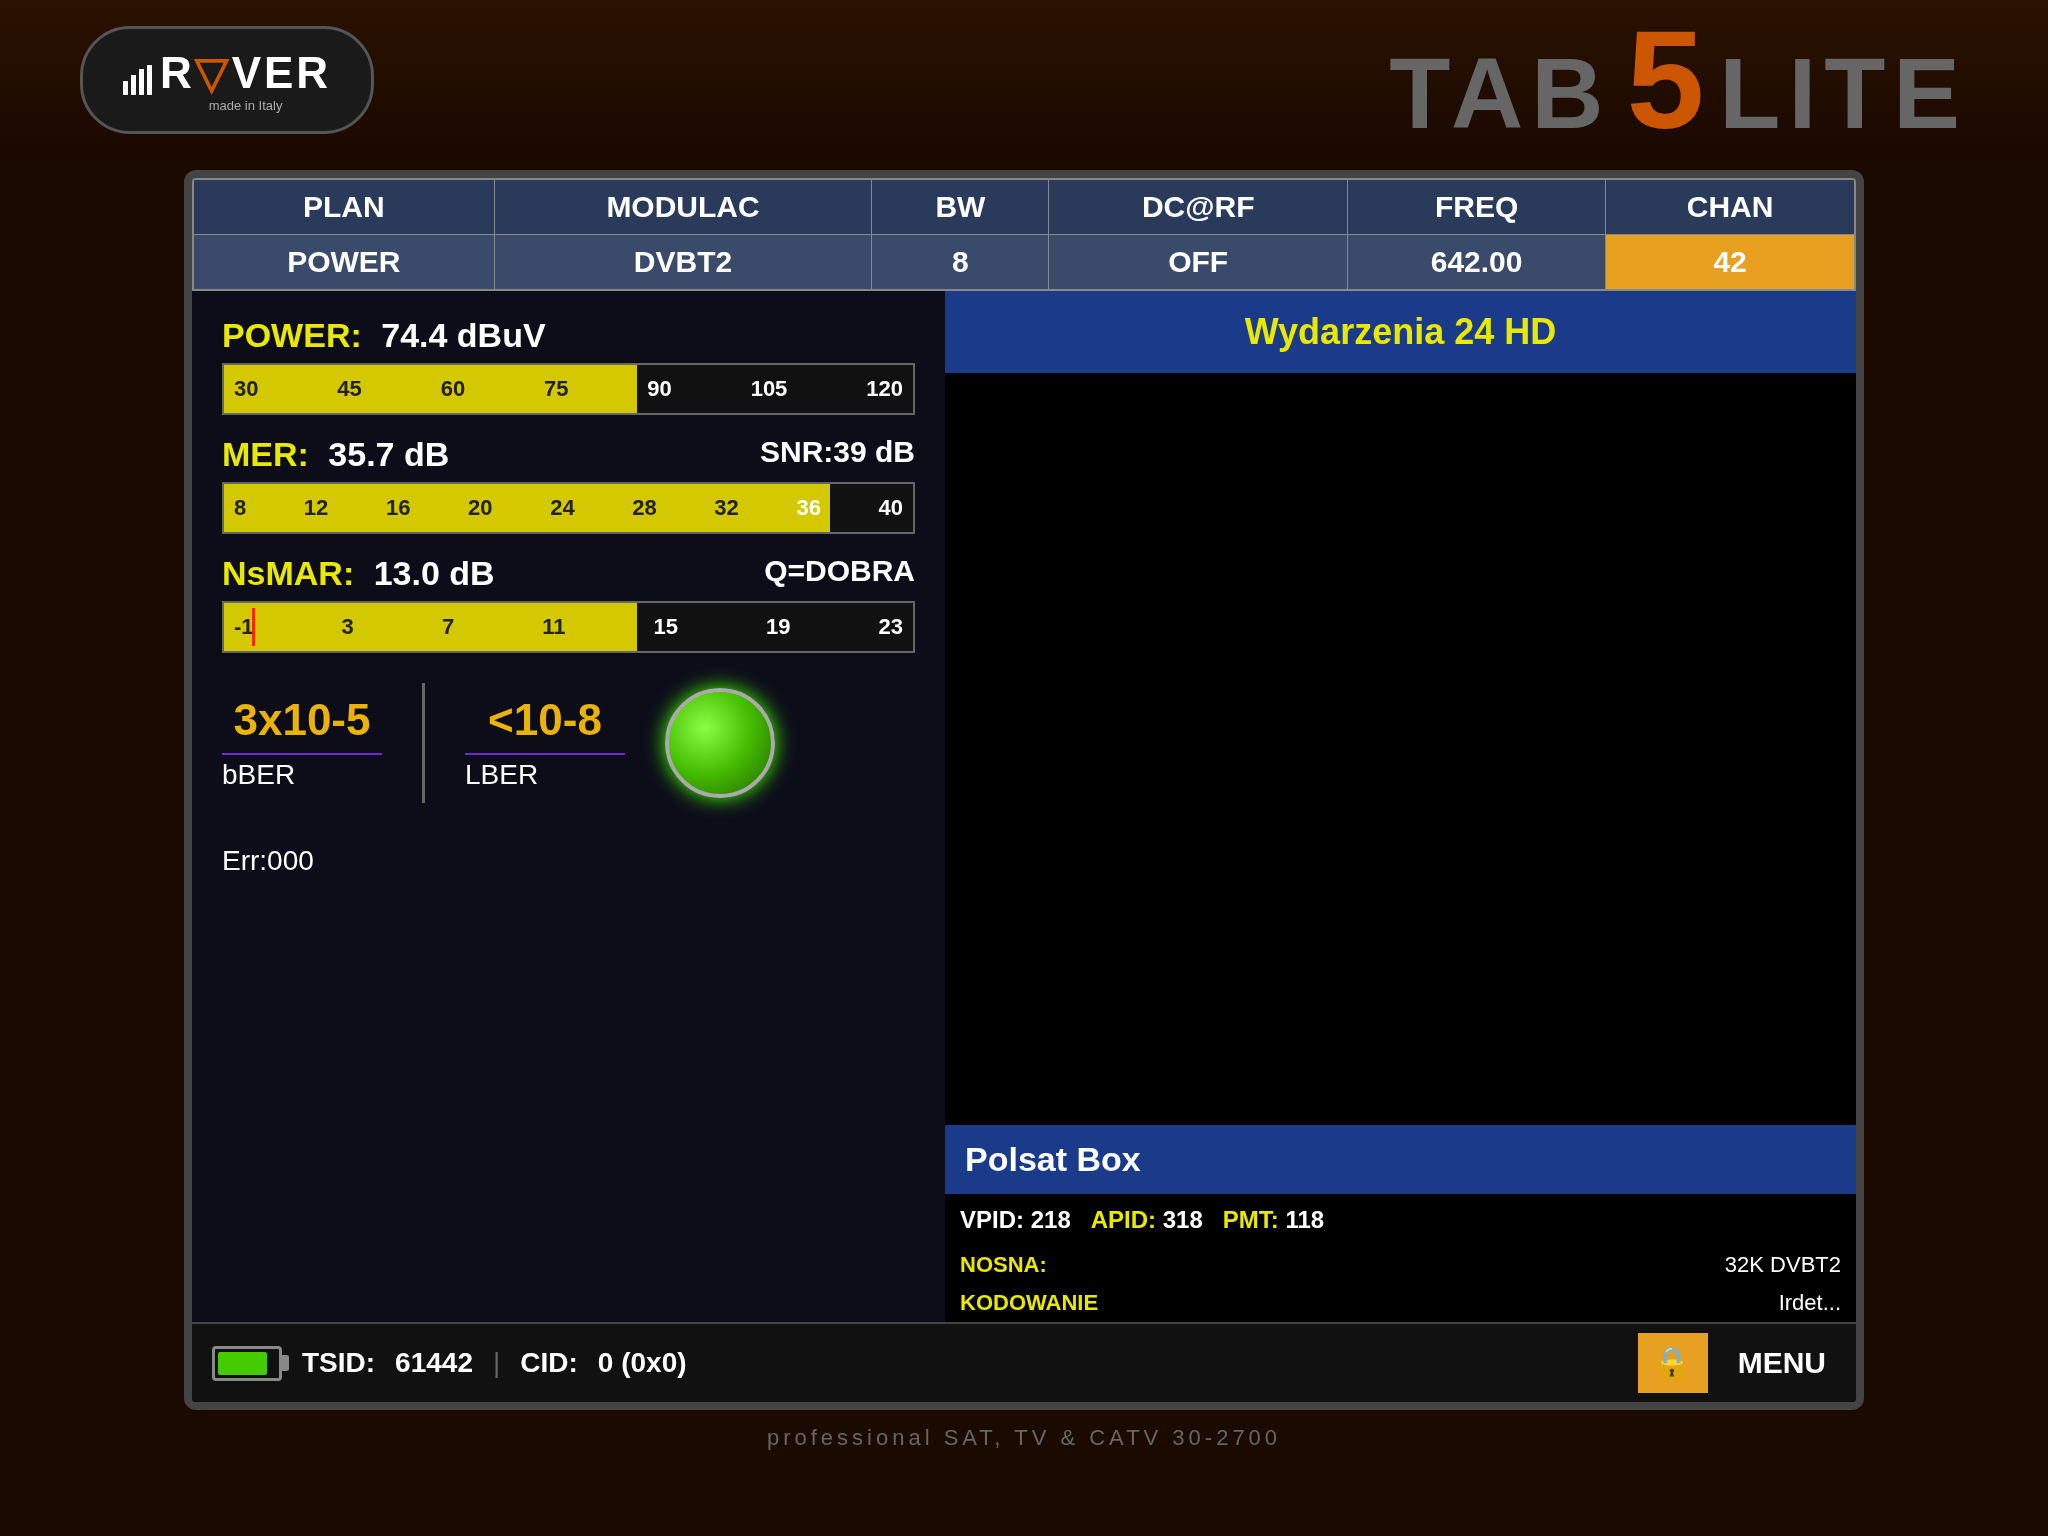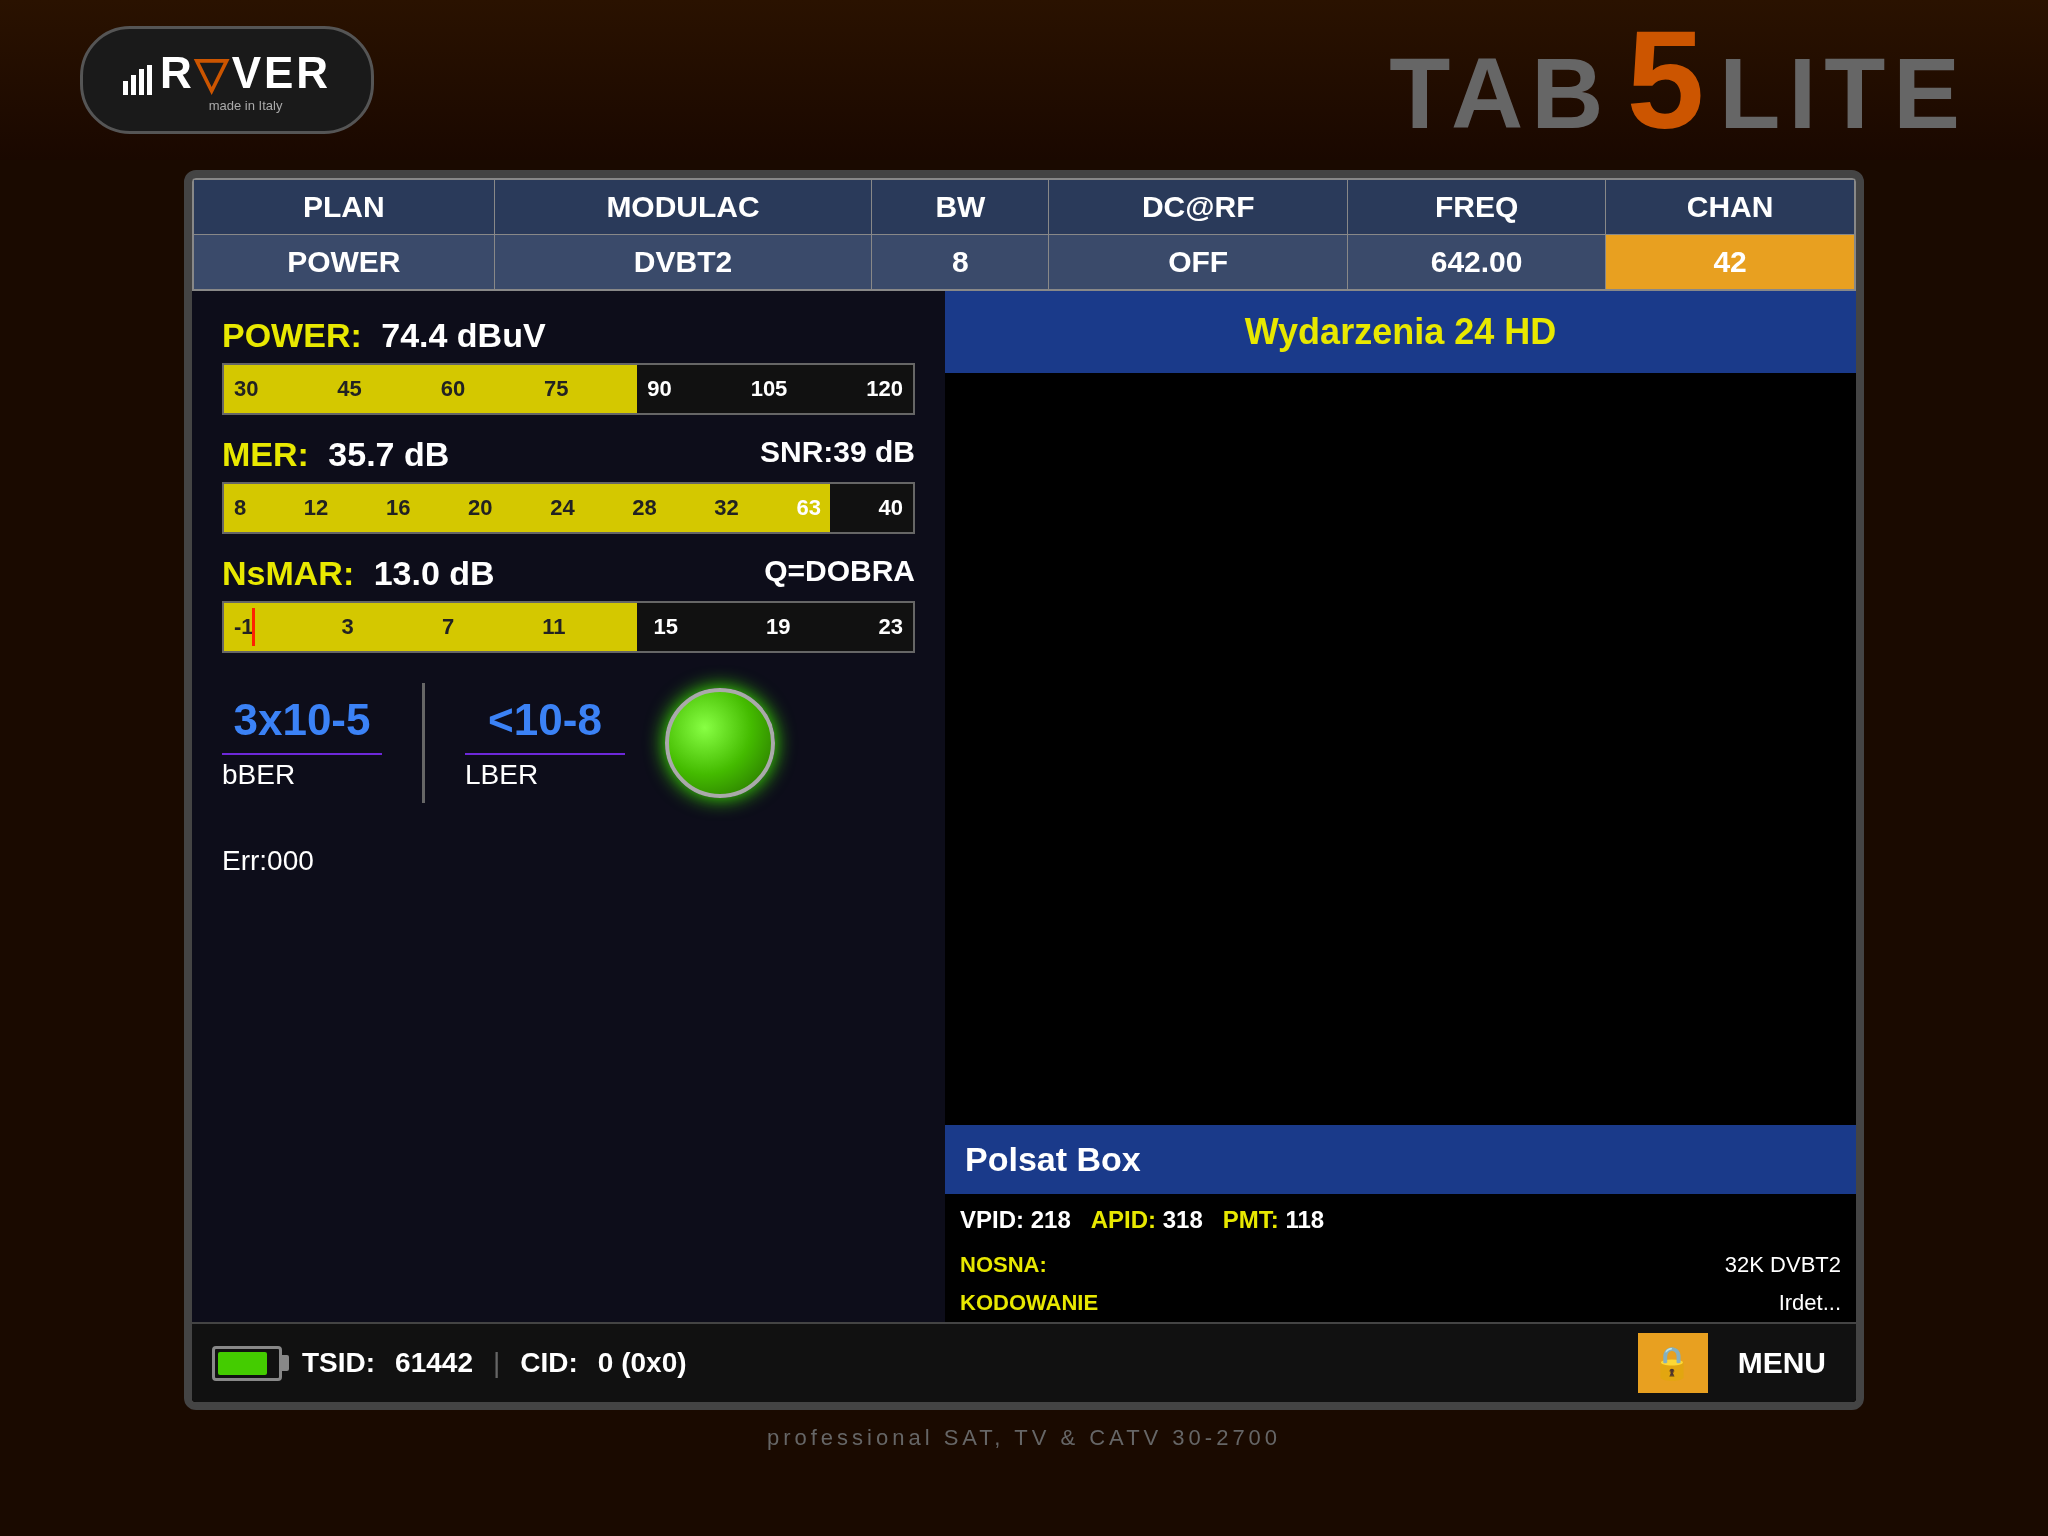--- a/index.html
+++ b/index.html
@@ -197,21 +197,21 @@
     .ber-item {
       display: flex;
       flex-direction: column;
       align-items: center;
       gap: 8px;
     }
 
     .ber-value {
       font-size: 44px;
       font-weight: bold;
-      color: #3b82f6;
+      color: #eab308;
     }
 
     .ber-label {
       font-size: 28px;
       color: white;
       border-top: 2px solid #6d28d9;
       padding-top: 4px;
       text-align: left;
       min-width: 160px;
     }
@@ -453,21 +453,21 @@
           <div class="progress-bar-container">
             <div class="progress-bar-fill yellow" style="width:88%;"></div>
             <div class="progress-bar-ticks">
               <span class="tick-label">8</span>
               <span class="tick-label">12</span>
               <span class="tick-label">16</span>
               <span class="tick-label">20</span>
               <span class="tick-label">24</span>
               <span class="tick-label">28</span>
               <span class="tick-label">32</span>
-              <span class="tick-label white-text">63</span>
+              <span class="tick-label white-text">36</span>
               <span class="tick-label white-text">40</span>
             </div>
           </div>
         </div>
 
         <div>
           <div class="measure-label">
             <span class="label-left">
               <span>NsMAR:</span>
               <span style="color:white;margin-left:10px;">13.0 dB</span>

